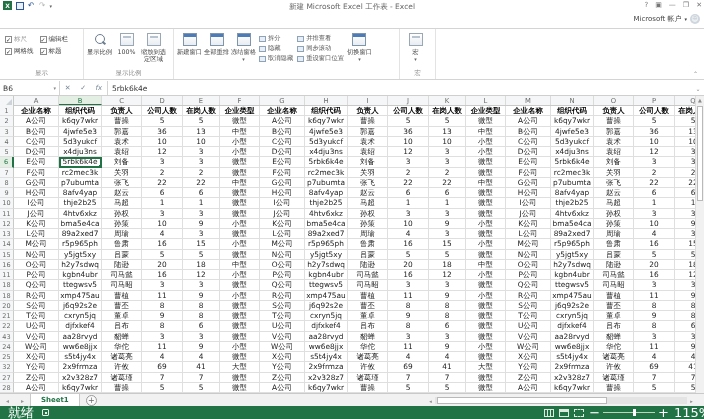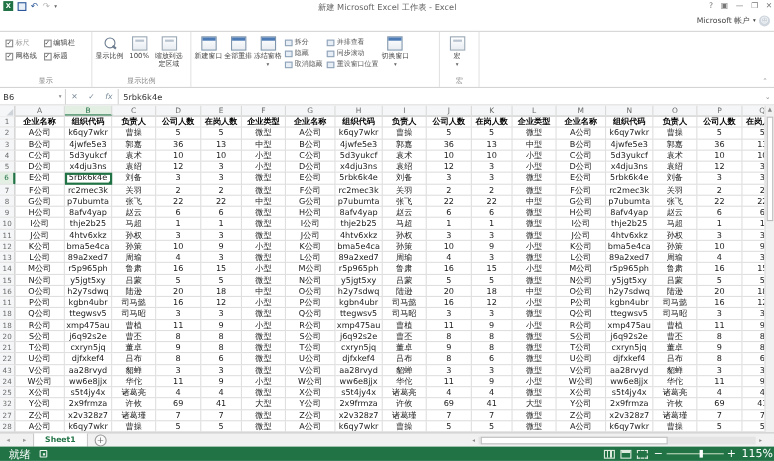--- a/index.html
+++ b/index.html
@@ -81,21 +81,21 @@
   #sheetbar { position:absolute; left:0; top:393px; width:704px; height:13px; background:#f1f1f1; border-top:1px solid #c9c9c9; display:flex; align-items:center; }
   #sheetnav { width:30px; display:flex; justify-content:space-around; color:#9a9a9a; font-size:6px; }
   .sheettab { background:#fff; color:#217346; font-weight:bold; font-size:7px; padding:1px 10px; border-right:1px solid #c9c9c9; border-left:1px solid #c9c9c9; height:12px; line-height:11px; }
   #addsheet { width:11px; height:11px; margin-left:6px; border-radius:50%; border:1px solid #9a9a9a; color:#6a6a6a; font-size:8px; line-height:9px; text-align:center; background:#fafafa; }
   #hscroll { position:absolute; right:8px; top:2px; width:270px; height:9px; background:#f1f1f1; display:flex; align-items:center; }
   #hscroll .arr { width:9px; font-size:5px; color:#8a8a8a; text-align:center; }
   #htrack { flex:1; height:7px; background:#e4e4e4; position:relative; }
   #hthumb { position:absolute; left:2px; top:0; width:170px; height:7px; background:#fff; border:1px solid #b9b9b9; }
 
   
-  #statusbar { position:absolute; left:0; top:406px; width:704px; height:13px; background:#217346; color:#fff; display:flex; align-items:center; font-size:10px; }
+  #statusbar { position:absolute; left:0; top:406px; width:704px; height:13px; background:#217346; color:#fff; display:flex; align-items:center; font-size:13px; }
   #status-left { display:flex; align-items:center; gap:8px; padding-left:8px; flex:1; }
   .macro-ic { width:7px; height:7px; border:1px solid #e8f0e8; border-radius:1px; position:relative; }
   .macro-ic::after { content:""; position:absolute; left:2px; top:2px; width:2px; height:2px; background:#e8f0e8; }
   #status-right { display:flex; align-items:center; gap:5px; padding-right:6px; }
   .view-ic { width:10px; height:8px; border:1px solid #dfeadf; background:repeating-linear-gradient(90deg,transparent 0 2px,#dfeadf 2px 3px); }
   .view-ic.v2 { background:linear-gradient(#dfeadf 0 2px,transparent 2px); }
   .view-ic.v3 { background:none; border-style:dashed; }
   #zoomslider { display:flex; align-items:center; gap:3px; }
   #ztrack { width:52px; height:1px; background:#bcd6bc; position:relative; }
   #zthumb { position:absolute; left:30px; top:-3px; width:3px; height:7px; background:#fff; }

